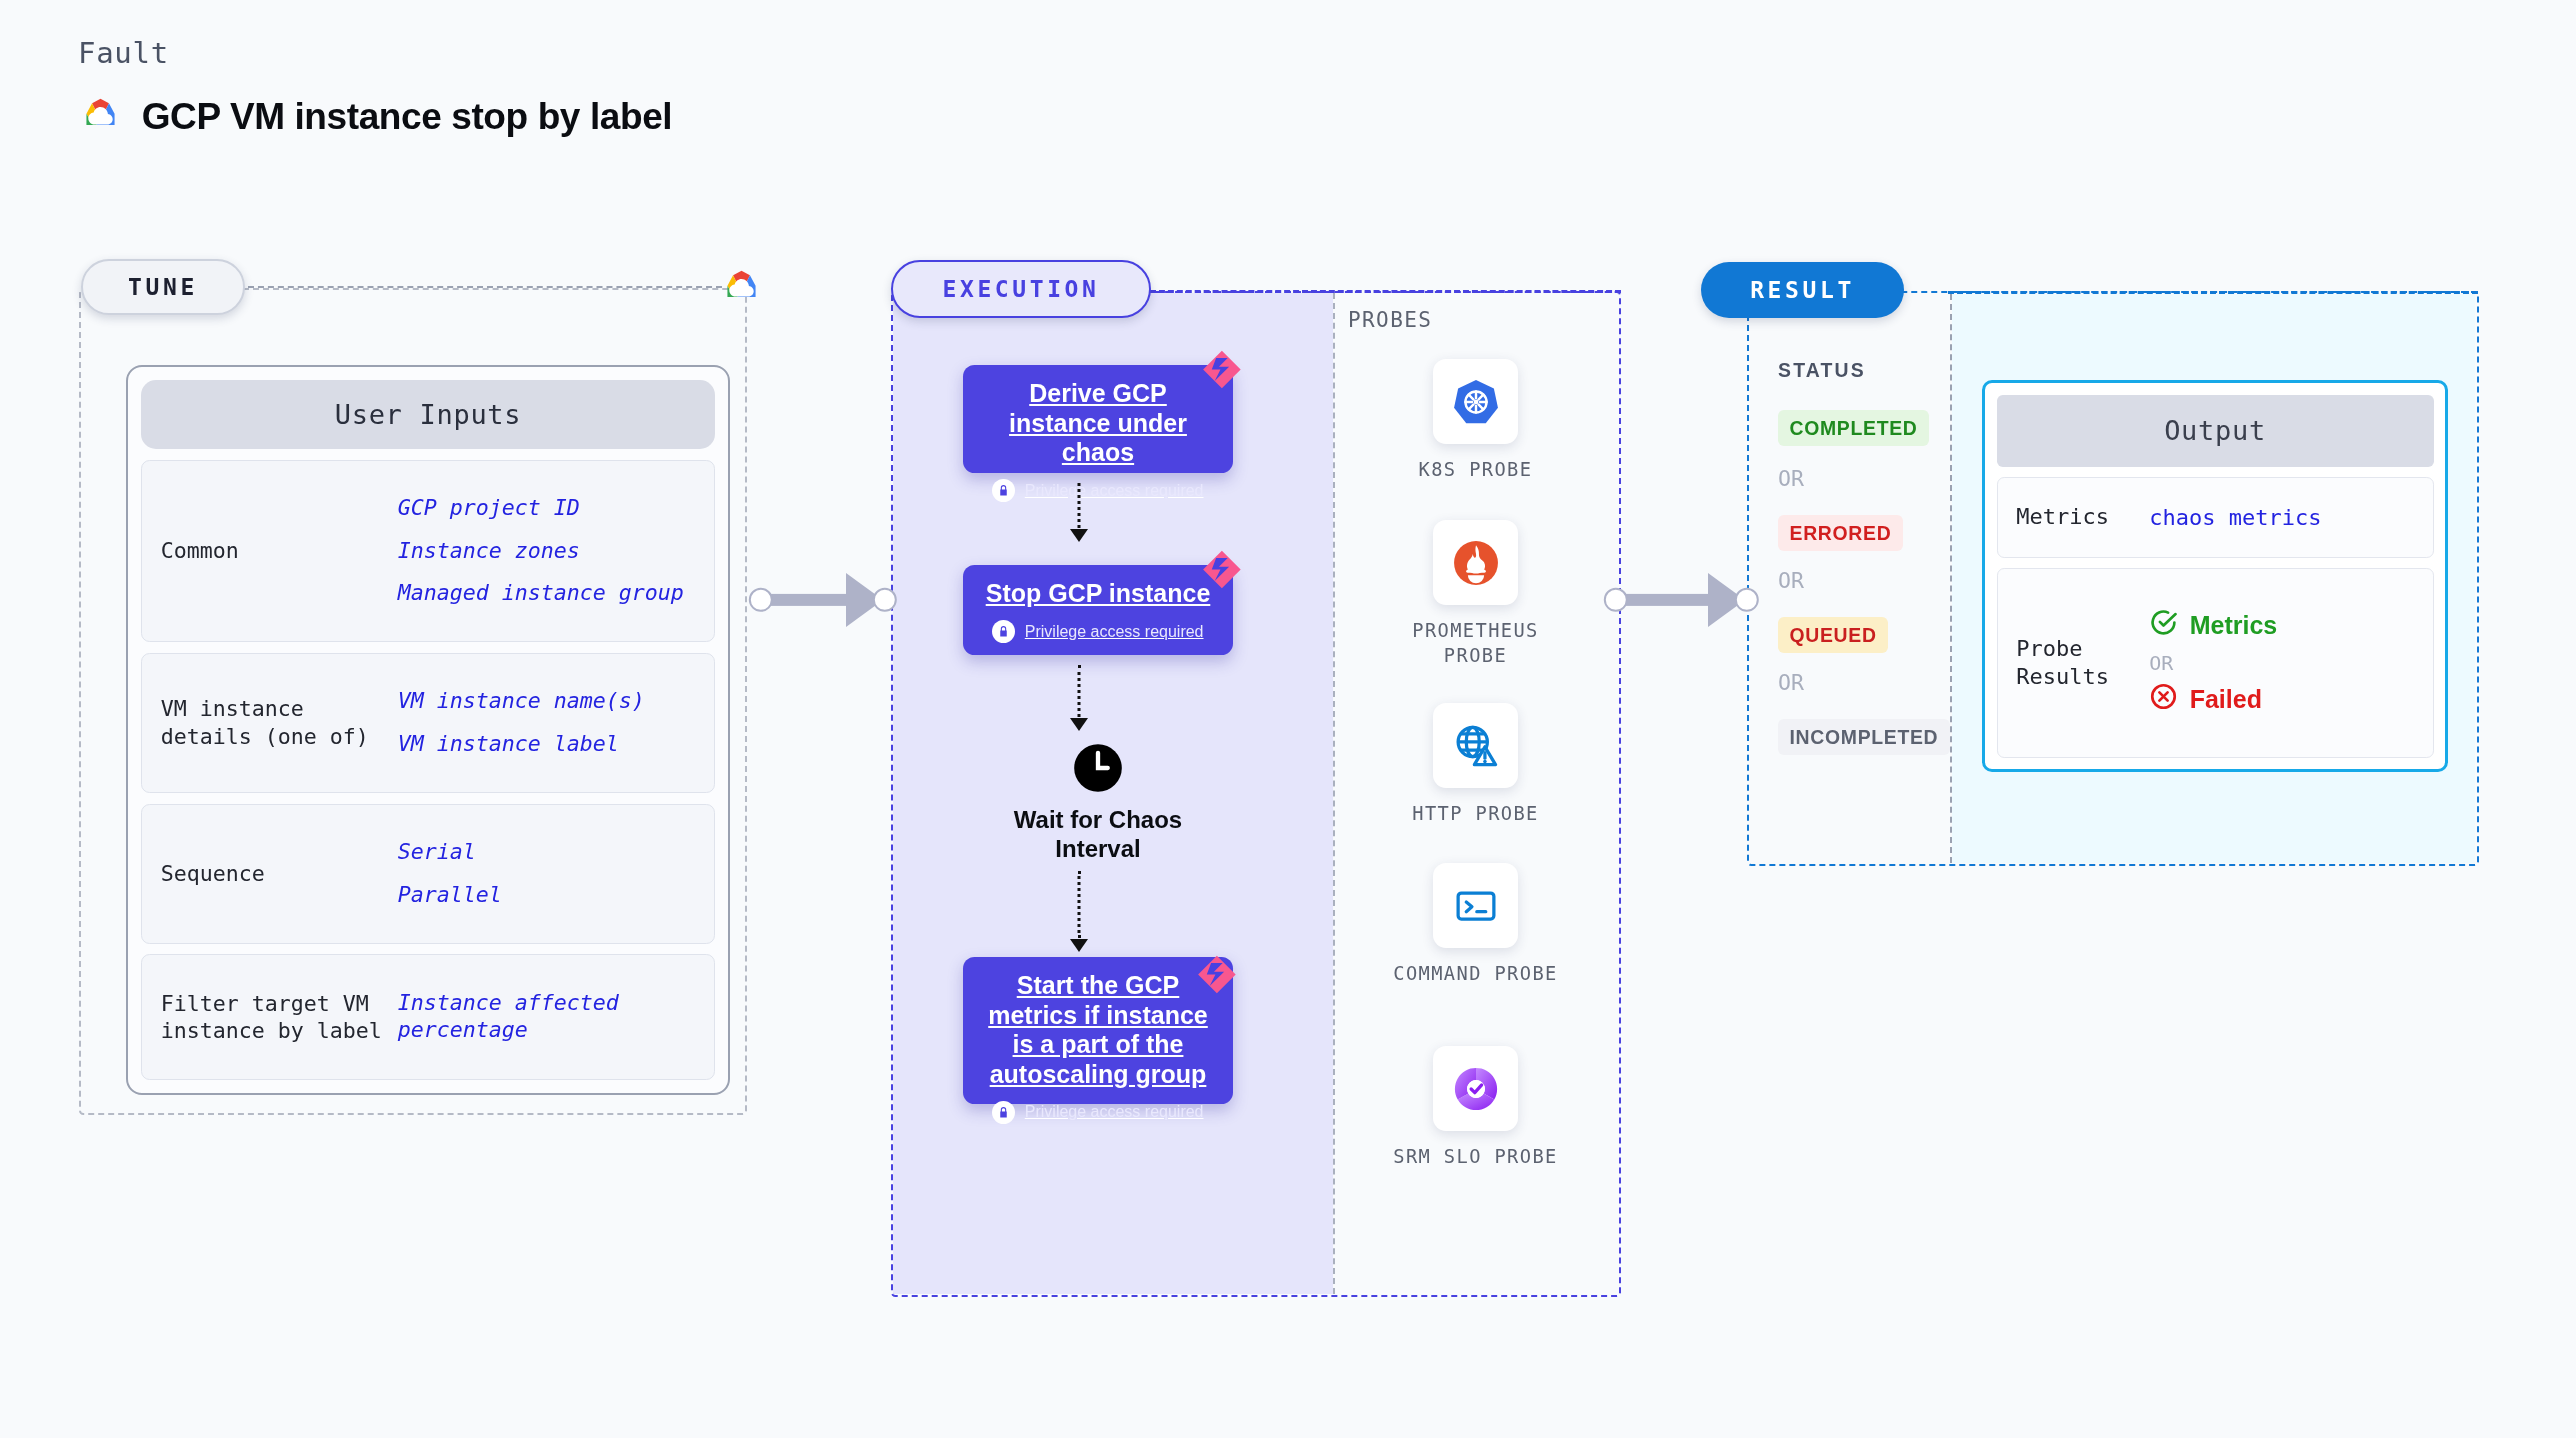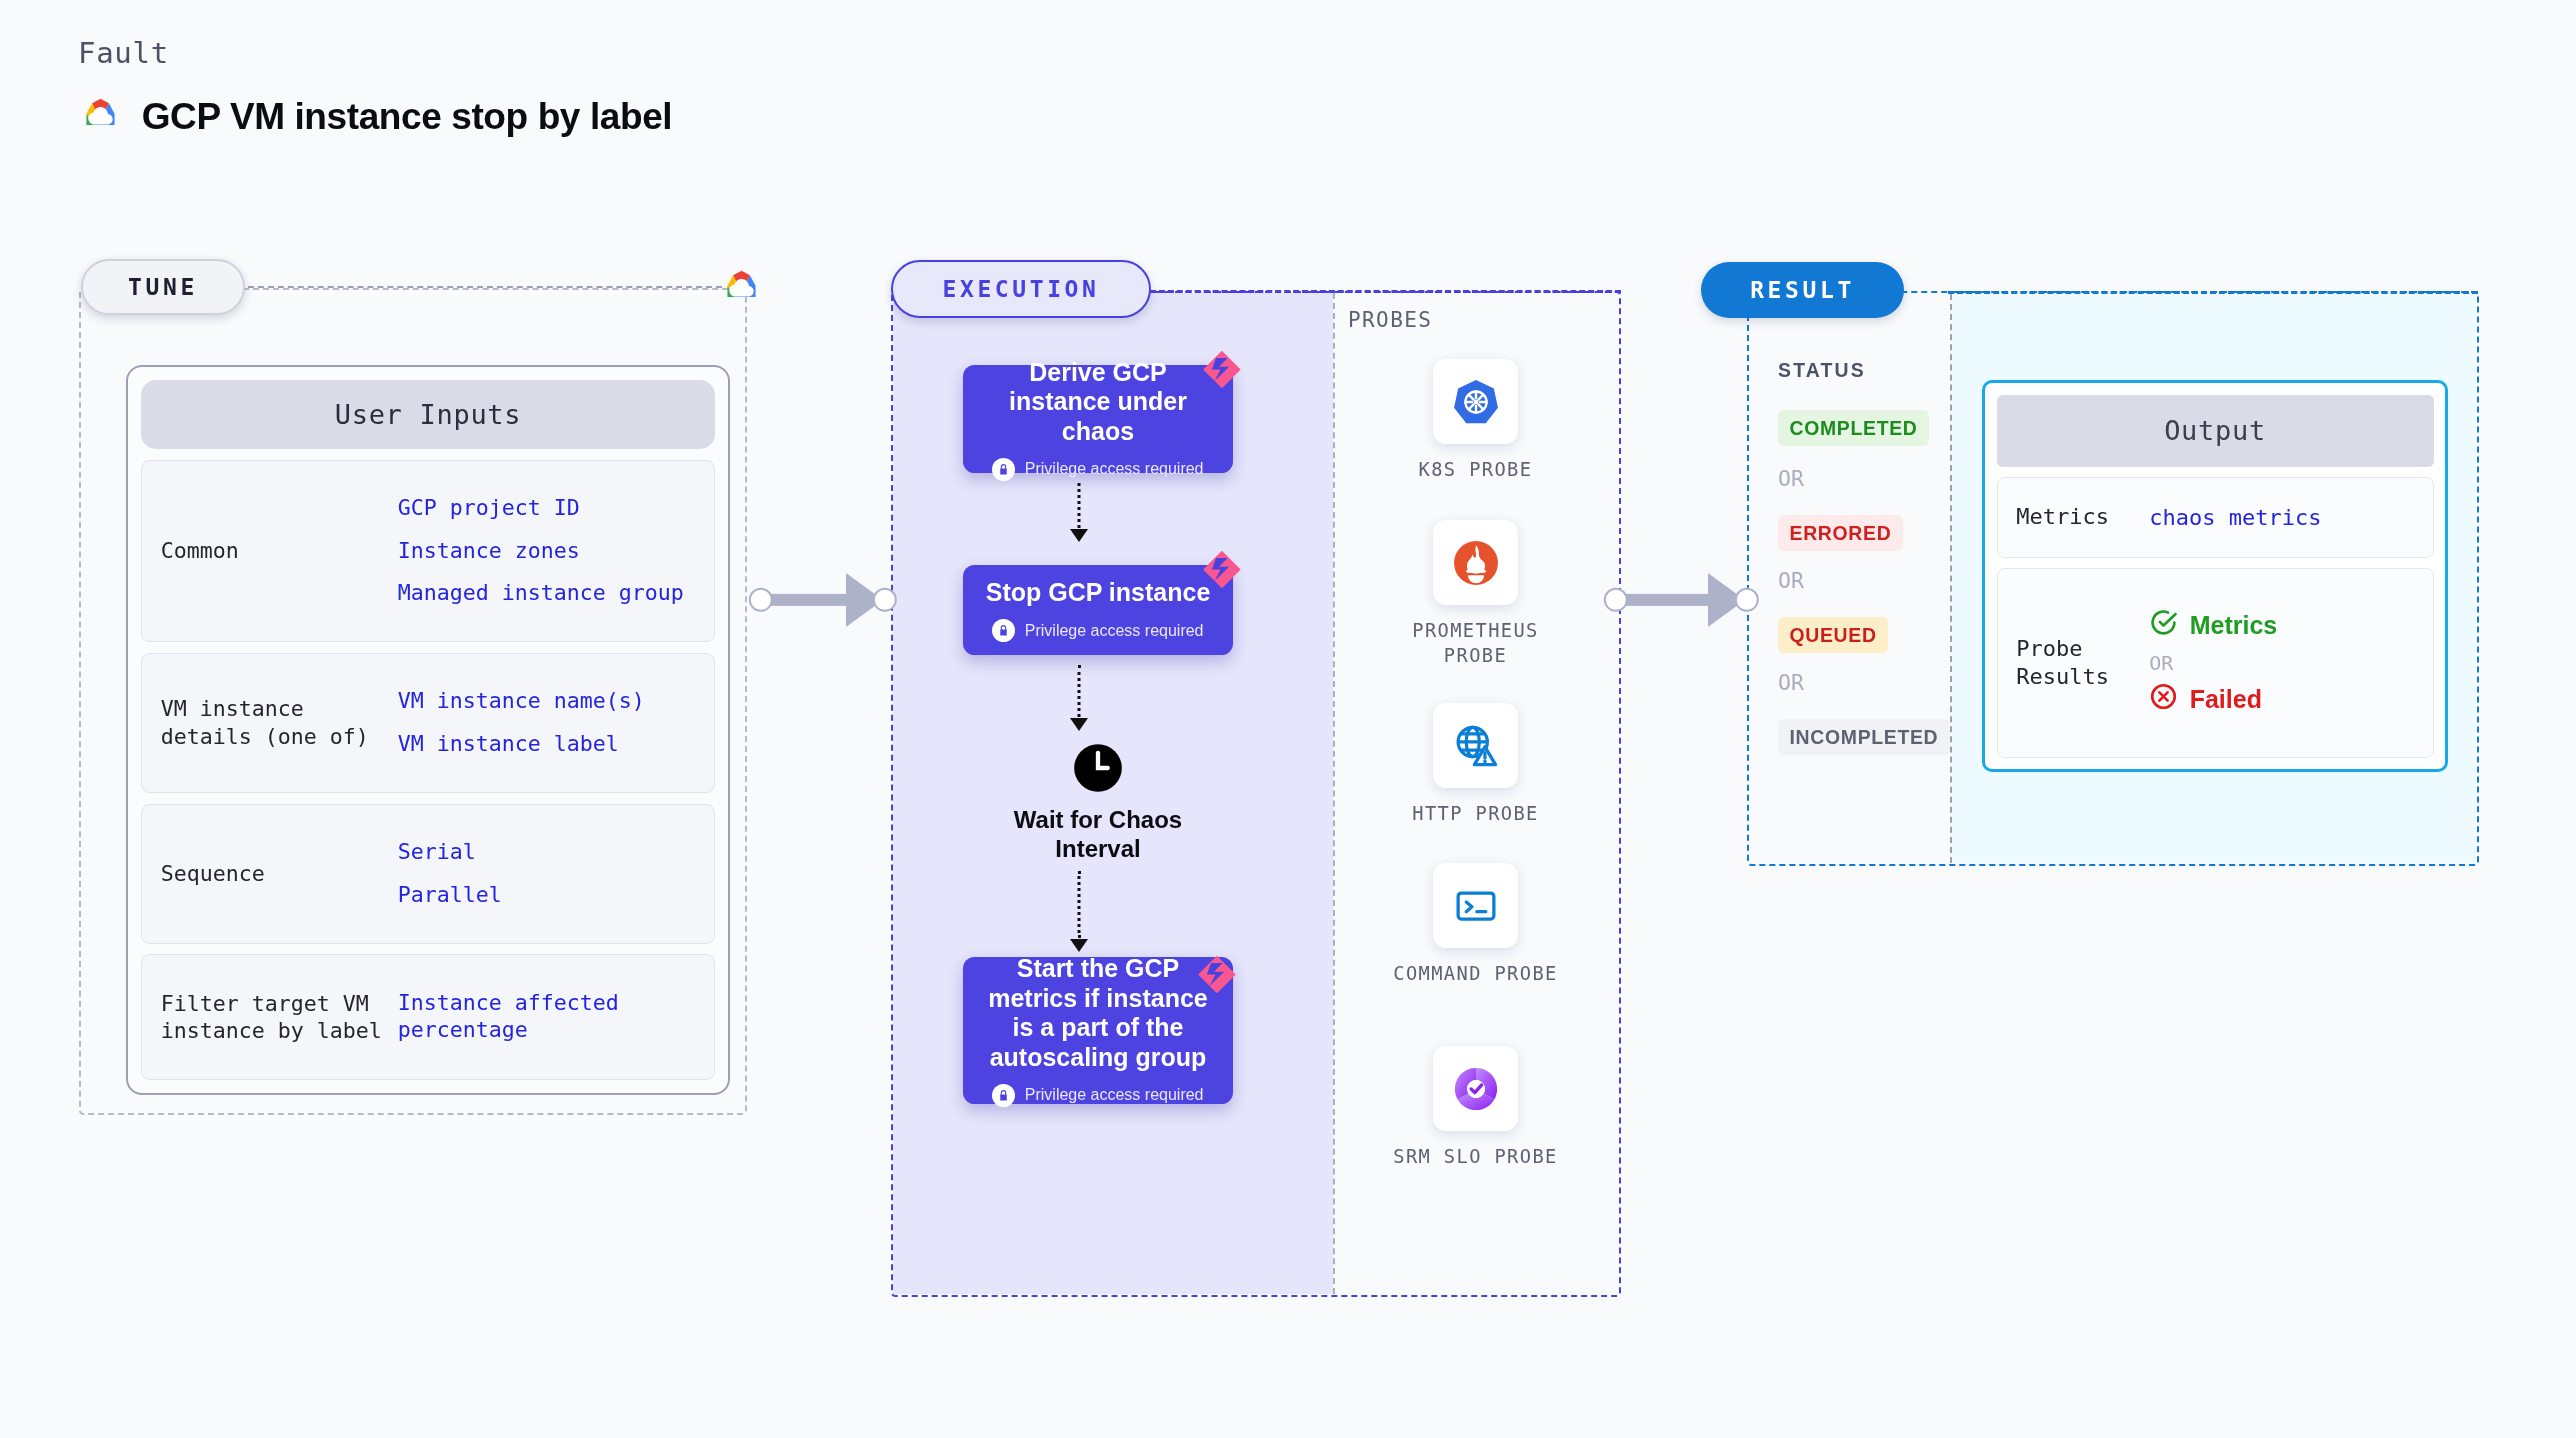--- a/index.html
+++ b/index.html
@@ -79,21 +79,21 @@
     flex: 1 1 auto; min-height: 0;
   }
   .row-key {
     width: 237px; flex: 0 0 237px;
     font-family: "DejaVu Sans Mono", monospace;
     font-size: 21.6px; color: #23262f; line-height: 1.28;
   }
   .row-vals {
     display: flex; flex-direction: column; gap: 16px;
     font-family: "DejaVu Sans Mono", monospace;
-    font-size: 21.6px; color: #2323e0; line-height: 1.24;
+    font-size: 21.6px; color: #2323e0; line-height: 1.24; font-style: italic;
   }
   .row-vals span { display: block; max-width: 288px; }
 
   
   .connector { position: absolute; z-index: 8; }
   .conn-shaft {
     position: absolute; height: 12.2px; background: #aeb2c8;
     top: 50%; transform: translateY(-50%);
   }
   .conn-head {
@@ -142,22 +142,23 @@
     font-family: "DejaVu Sans Mono", monospace;
     font-size: 21px; color: #5c6270; letter-spacing: 1.4px;
   }
 
   .exec-node {
     position: absolute;
     background: #4d43e0; border-radius: 11.5px;
     color: #fff; text-align: center;
     box-shadow: 0 6.5px 14.4px rgba(60,55,170,.28);
     display: flex; flex-direction: column;
-    align-items: center; justify-content: center;
+    align-items: center; 
     padding: 14.4px 18.7px;
+    text-decoration: underline;
   }
   .exec-node .nlabel {
     font-size: 25px; font-weight: bold; line-height: 1.18;
   }
   .priv {
     display: flex; align-items: center; gap: 9.3px;
     margin-top: 11.5px; font-size: 16px; color: #e9e8fd;
   }
   .lock-circle {
     width: 23px; height: 23px; border-radius: 50%;

